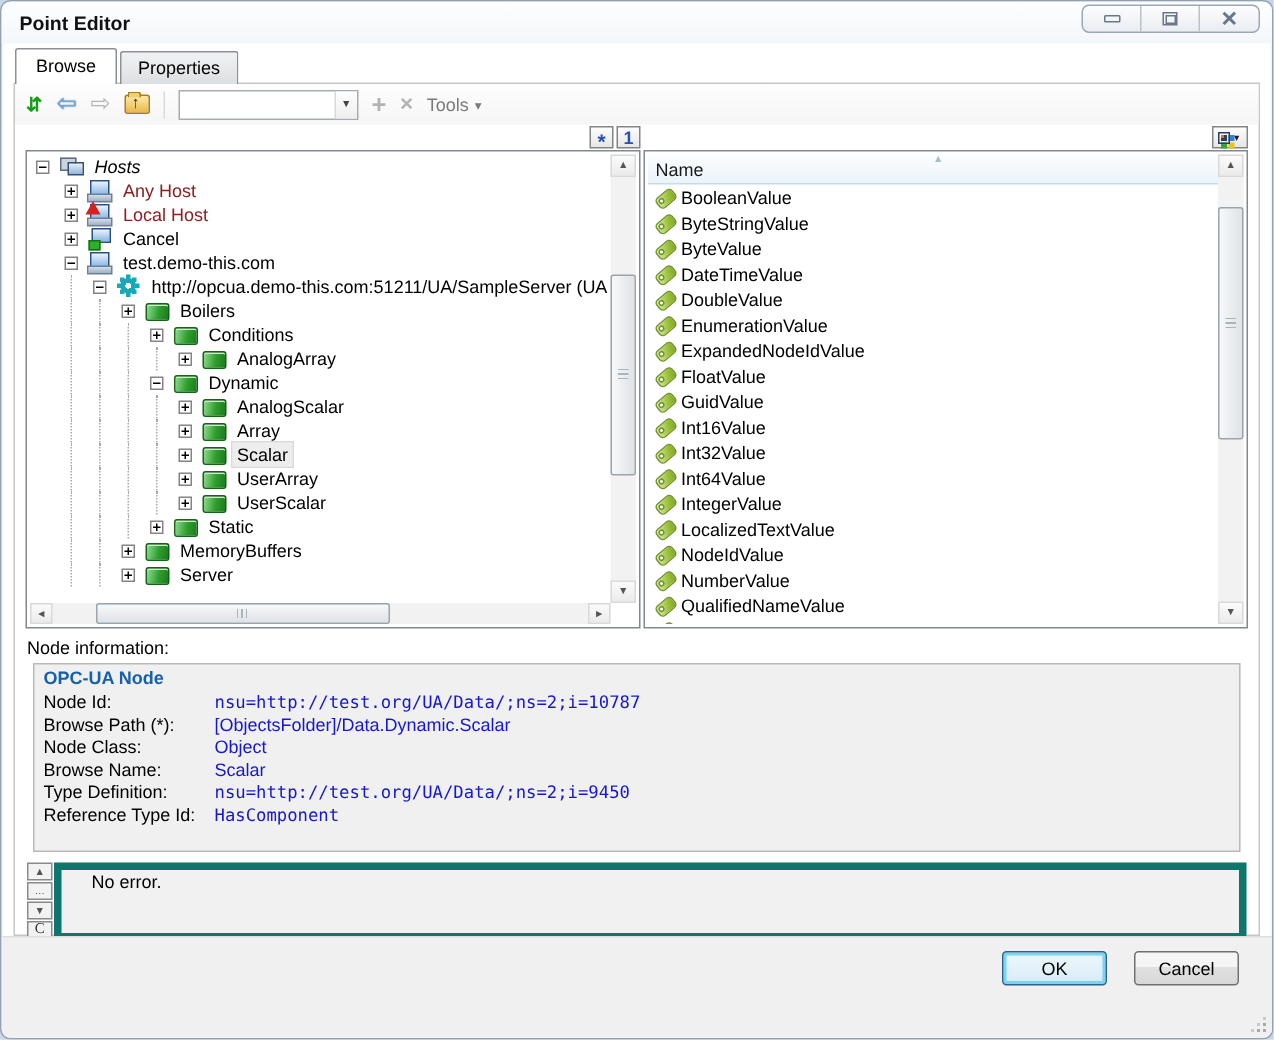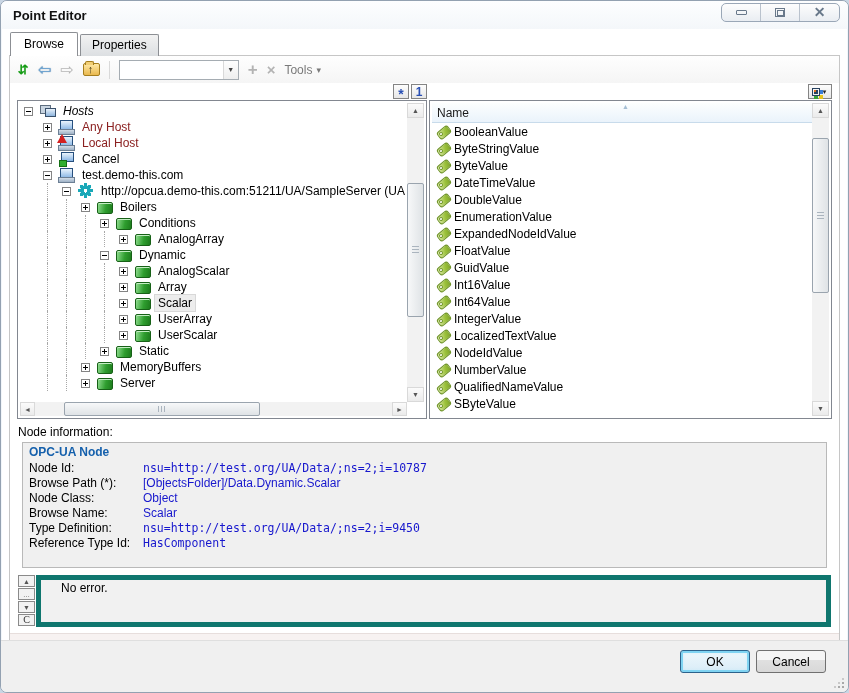--- a/index.html
+++ b/index.html
@@ -153,22 +153,22 @@
   .status-strip { margin-top:6px; height:27px; background:#f7f2f1; border-top:1px solid #e7dedc;
                   display:flex; align-items:center; justify-content:flex-end; padding-right:8px; gap:5px; flex:none; }
   .status-label { font-size:12px; color:#000; }
   .orb { width:13px; height:13px; border-radius:50%; border:1px solid #6e6e6e; }
   .orb.green { background:radial-gradient(circle at 35% 28%, #e2fbd2, #6ed35e 40%, #2f9e2f 70%, #146414); }
   .orb.gray { background:radial-gradient(circle at 35% 28%, #ffffff, #dcdcdc 45%, #b2b2b2 80%); }
   .grip-dots { width:8px; height:10px; position:relative; margin-left:2px; }
   .grip-dots::after { content:''; position:absolute; right:0; bottom:0; width:2px; height:2px; background:#9a9a9a;
       box-shadow:-4px 0 #c8c8c8, 0 -4px #c8c8c8, -4px -4px #e0e0e0, 0 -8px #e0e0e0; }
   
-  .footer { height:52px; background:#f0f0f0; border-top:1px solid #dfdfdf; display:flex; align-items:flex-start;
-            justify-content:flex-end; gap:6px; padding:9px 22px 0 0; flex:none; position:relative; }
+  .footer { height:68px; background:#f0f0f0; border-top:1px solid #dfdfdf; display:flex; align-items:flex-start;
+            justify-content:flex-end; gap:18px; padding:9px 22px 0 0; flex:none; position:relative; }
   .btn { width:70px; height:23px; font-size:12px; display:flex; align-items:center; justify-content:center;
          border-radius:3px; cursor:default; }
   .btn.ok { border:1px solid #2c628b; background:linear-gradient(#eef7fc,#d9ecf7);
             box-shadow:inset 0 0 0 2px #7fd3f2, inset 0 0 4px #b3e4f7; }
   .btn.cancel { border:1px solid #707070; background:linear-gradient(#f5f5f5 45%,#e0e0e0 45%, #d8d8d8); }
   .resize-grip { position:absolute; right:4px; bottom:4px; width:10px; height:10px; }
   .resize-grip::after { content:''; position:absolute; right:0; bottom:0; width:2px; height:2px; background:#a8a8a8;
       box-shadow:-4px 0 #a8a8a8, 0 -4px #a8a8a8, -8px 0 #c9c9c9, 0 -8px #c9c9c9, -4px -4px #c9c9c9; }
 </style>
 </head>
@@ -479,20 +479,24 @@
               <div class="list-row">
                 <span class="lticon"></span>
                 <span>GuidValue</span>
               </div>
               <div class="list-row">
                 <span class="lticon"></span>
                 <span>Int16Value</span>
               </div>
               <div class="list-row">
                 <span class="lticon"></span>
+                <span>Int32Value</span>
+              </div>
+              <div class="list-row">
+                <span class="lticon"></span>
                 <span>Int64Value</span>
               </div>
               <div class="list-row">
                 <span class="lticon"></span>
                 <span>IntegerValue</span>
               </div>
               <div class="list-row">
                 <span class="lticon"></span>
                 <span>LocalizedTextValue</span>
               </div>

